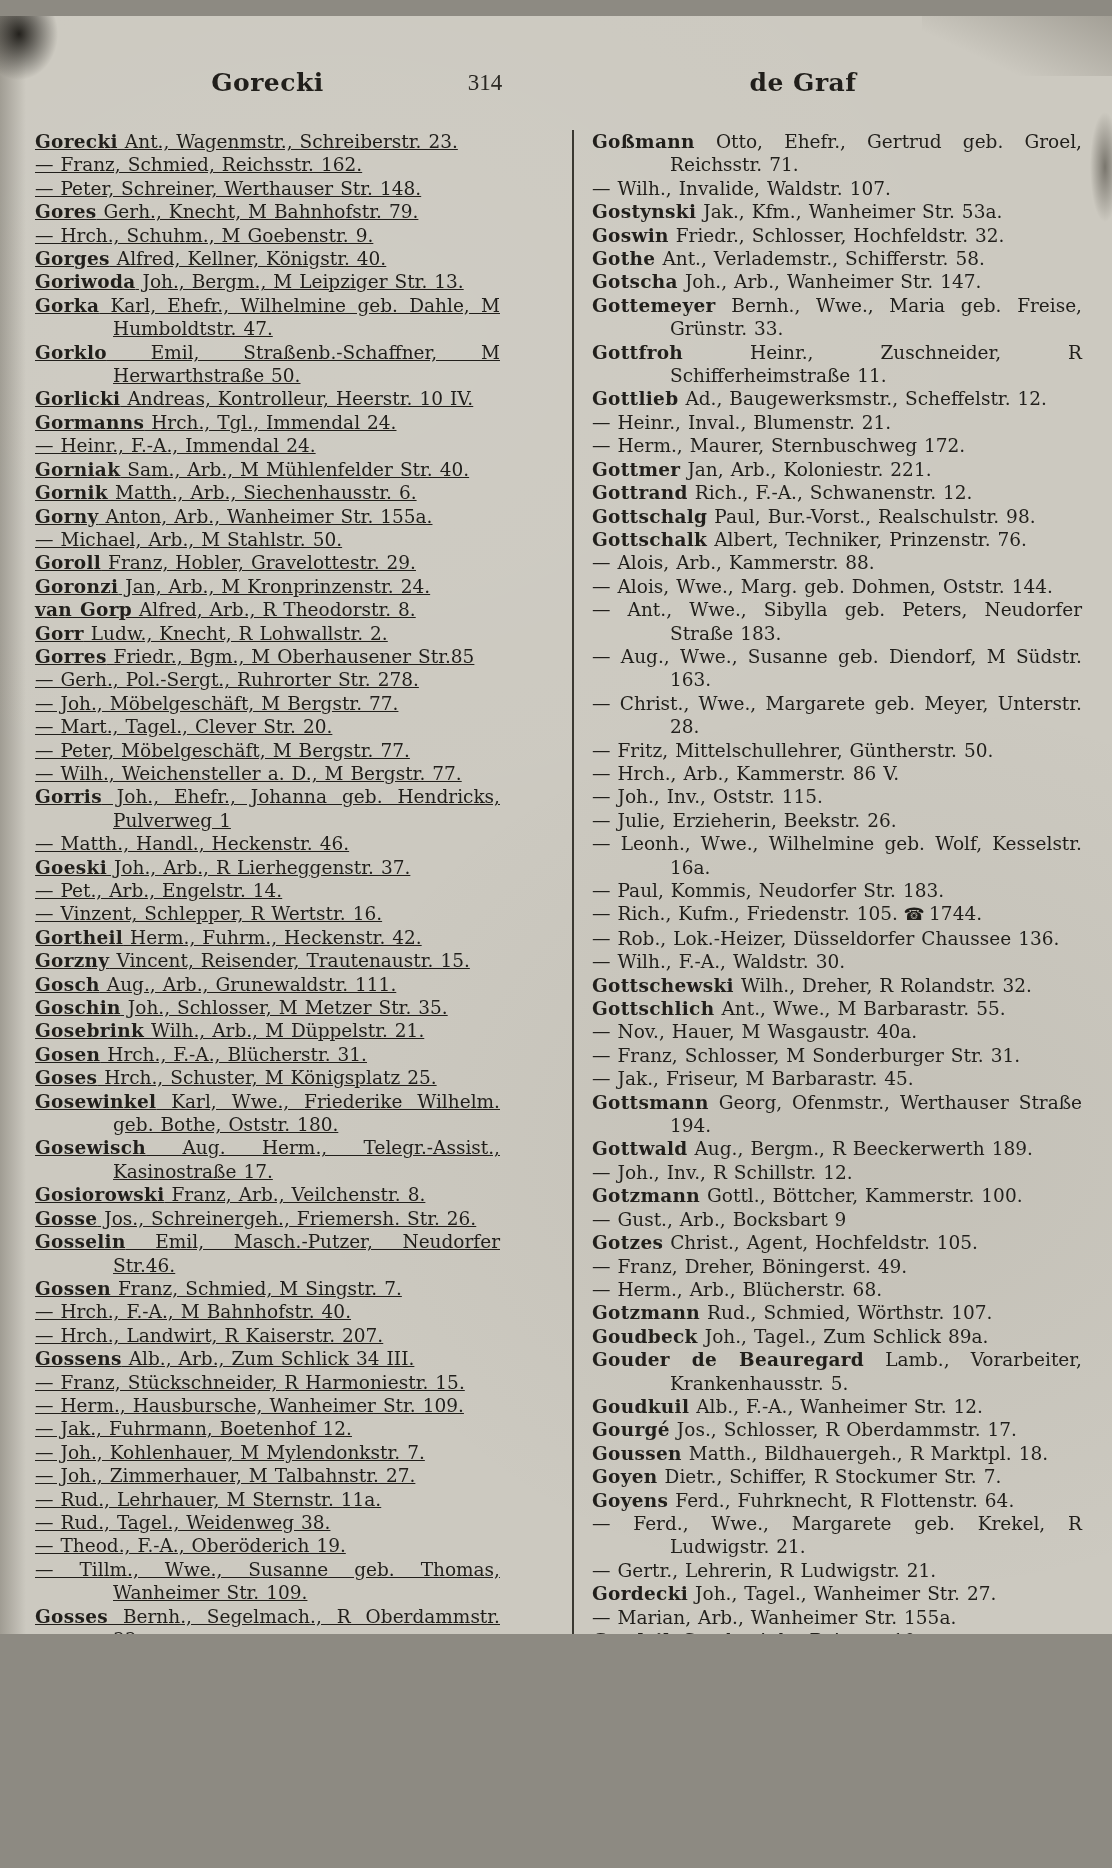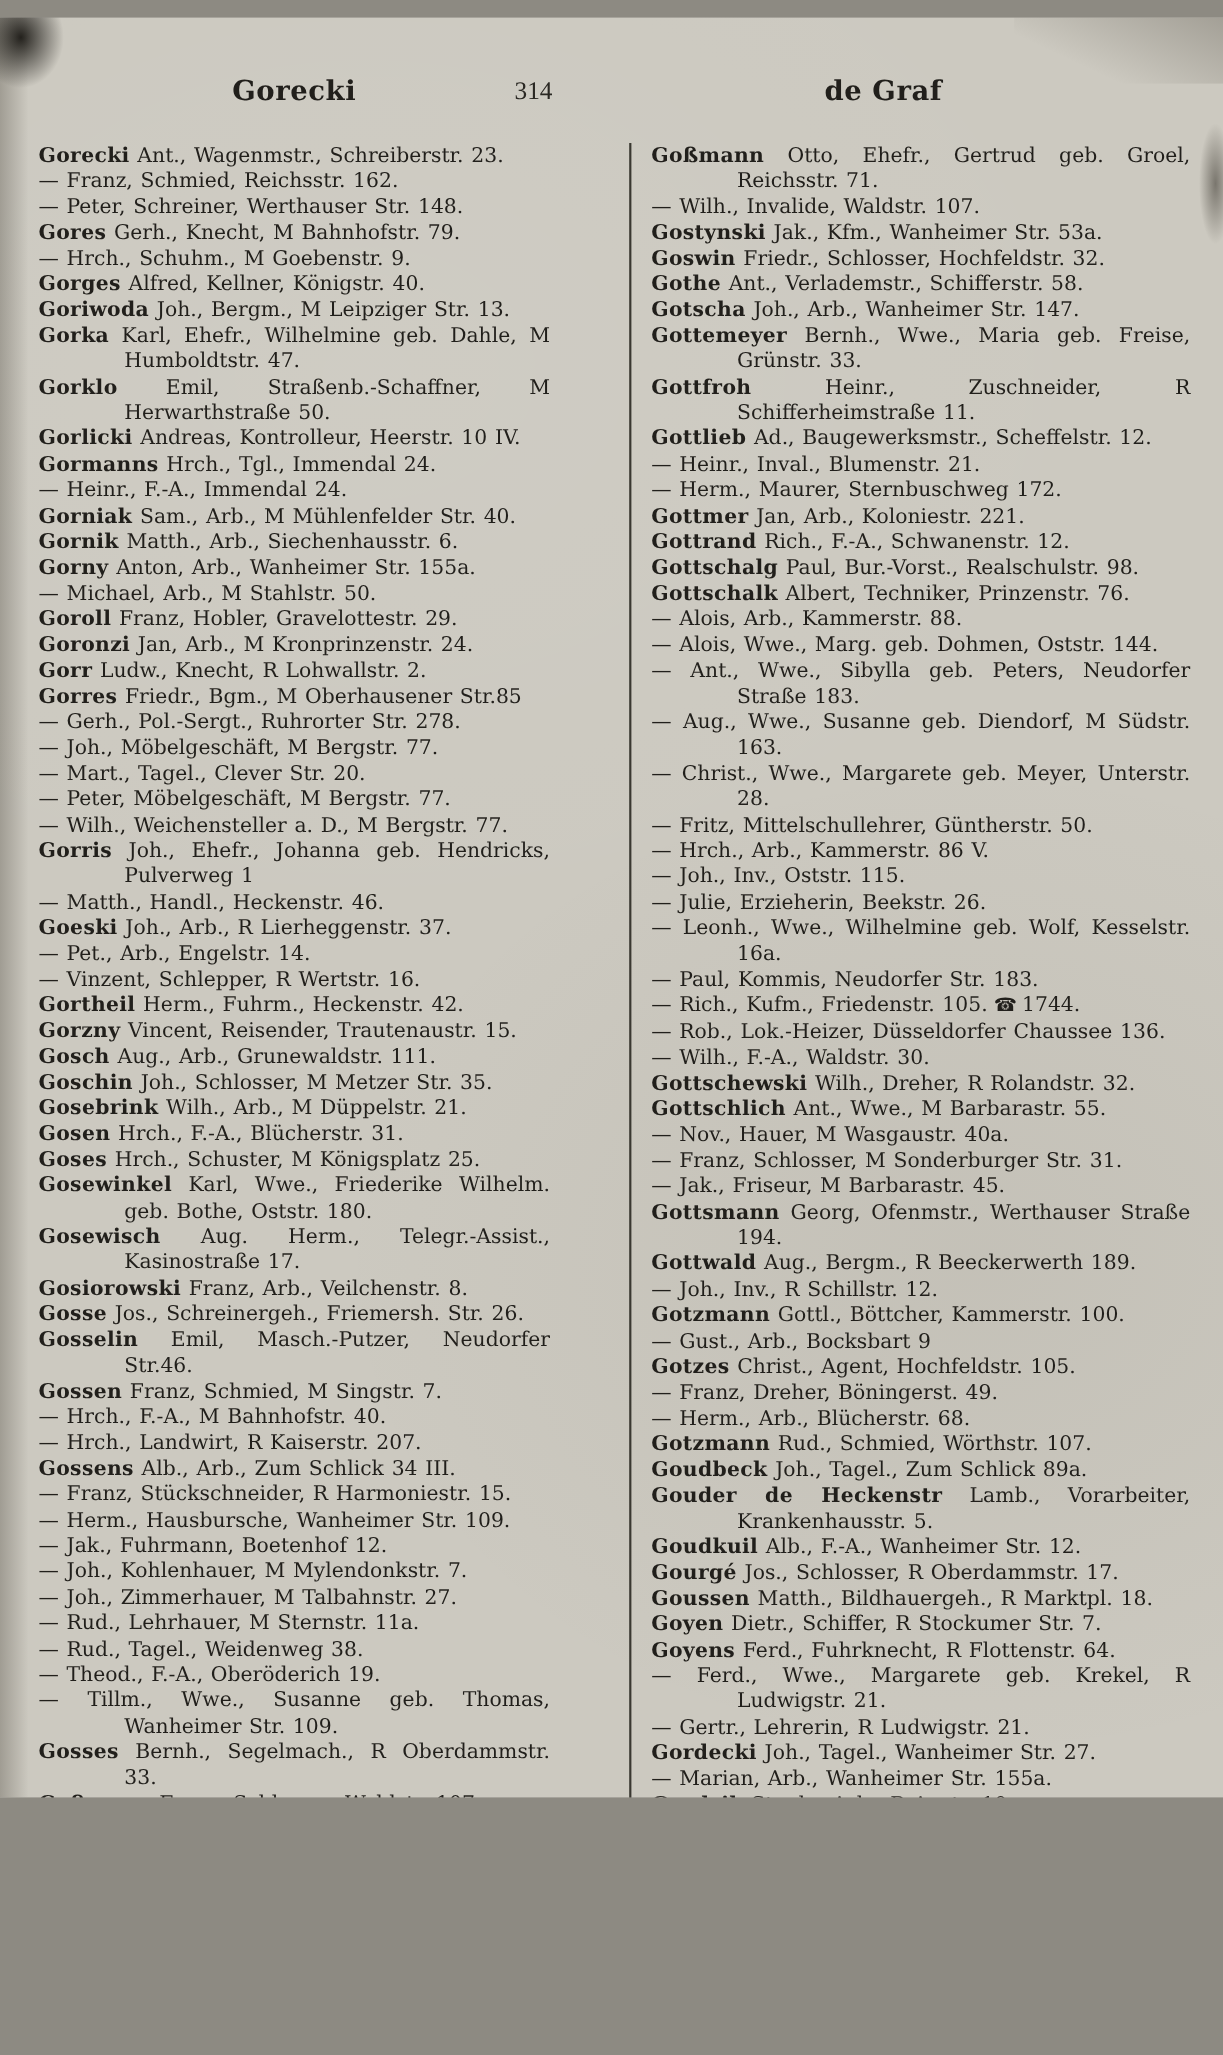--- a/index.html
+++ b/index.html
@@ -28,21 +28,21 @@
   .content{position:relative;padding:52px 14px 0 35px;}
 
   .page-header{position:relative;height:62px;}
   .page-header .hk{position:absolute;top:0;font-weight:bold;font-size:25px;letter-spacing:.5px;}
   .hk-left{left:0;width:465px;text-align:center;}
   .page-num{position:absolute;top:2px;left:395px;width:110px;text-align:center;font-size:23px;color:#2a2823;font-family:Liberation Serif, serif;}
   .hk-right{left:558px;width:420px;text-align:center;}
 
   .columns{display:flex;align-items:stretch;}
   .col{font-size:18.5px;line-height:23.4px;word-spacing:.06em;}
-  .col-left{width:465px;}
+  .col-left{width:465px;text-decoration:underline;}
   .col-sep{width:2px;background:#3a3831;margin-left:72px;}
   .col-right{width:490px;margin-left:18px;}
   .entry{margin:0;padding-left:78px;text-indent:-78px;text-align:justify;}
   .surname{font-weight:bold;letter-spacing:.3px;}
   .tel{font-size:17px;letter-spacing:-1px;}
 
   .ad-rule{position:relative;margin-top:46px;height:9px;background:#141210;
     transform:rotate(-.35deg);width:1112px;margin-left:-35px;}
   .ad-strip{display:flex;align-items:flex-start;padding:14px 4px 0 24px;}
   .masthead-wrap{transform:rotate(-1.2deg);margin-top:12px;}
@@ -87,20 +87,21 @@
           <p class="entry"><span class="surname">Gorklo</span> Emil, Straßenb.-Schaffner, M Herwarthstraße 50.</p>
           <p class="entry"><span class="surname">Gorlicki</span> Andreas, Kontrolleur, Heerstr. 10 IV.</p>
           <p class="entry"><span class="surname">Gormanns</span> Hrch., Tgl., Immendal 24.</p>
           <p class="entry">— Heinr., F.-A., Immendal 24.</p>
           <p class="entry"><span class="surname">Gorniak</span> Sam., Arb., M Mühlenfelder Str. 40.</p>
           <p class="entry"><span class="surname">Gornik</span> Matth., Arb., Siechenhausstr. 6.</p>
           <p class="entry"><span class="surname">Gorny</span> Anton, Arb., Wanheimer Str. 155a.</p>
           <p class="entry">— Michael, Arb., M Stahlstr. 50.</p>
           <p class="entry"><span class="surname">Goroll</span> Franz, Hobler, Gravelottestr. 29.</p>
           <p class="entry"><span class="surname">Goronzi</span> Jan, Arb., M Kronprinzenstr. 24.</p>
+          <p class="entry"><span class="surname">van Gorp</span> Alfred, Arb., R Theodorstr. 8.</p>
           <p class="entry"><span class="surname">Gorr</span> Ludw., Knecht, R Lohwallstr. 2.</p>
           <p class="entry"><span class="surname">Gorres</span> Friedr., Bgm., M Oberhausener Str.85</p>
           <p class="entry">— Gerh., Pol.-Sergt., Ruhrorter Str. 278.</p>
           <p class="entry">— Joh., Möbelgeschäft, M Bergstr. 77.</p>
           <p class="entry">— Mart., Tagel., Clever Str. 20.</p>
           <p class="entry">— Peter, Möbelgeschäft, M Bergstr. 77.</p>
           <p class="entry">— Wilh., Weichensteller a. D., M Bergstr. 77.</p>
           <p class="entry"><span class="surname">Gorris</span> Joh., Ehefr., Johanna geb. Hendricks, Pulverweg 1</p>
           <p class="entry">— Matth., Handl., Heckenstr. 46.</p>
           <p class="entry"><span class="surname">Goeski</span> Joh., Arb., R Lierheggenstr. 37.</p>
@@ -173,21 +174,21 @@
           <p class="entry"><span class="surname">Gottsmann</span> Georg, Ofenmstr., Werthauser Straße 194.</p>
           <p class="entry"><span class="surname">Gottwald</span> Aug., Bergm., R Beeckerwerth 189.</p>
           <p class="entry">— Joh., Inv., R Schillstr. 12.</p>
           <p class="entry"><span class="surname">Gotzmann</span> Gottl., Böttcher, Kammerstr. 100.</p>
           <p class="entry">— Gust., Arb., Bocksbart 9</p>
           <p class="entry"><span class="surname">Gotzes</span> Christ., Agent, Hochfeldstr. 105.</p>
           <p class="entry">— Franz, Dreher, Böningerst. 49.</p>
           <p class="entry">— Herm., Arb., Blücherstr. 68.</p>
           <p class="entry"><span class="surname">Gotzmann</span> Rud., Schmied, Wörthstr. 107.</p>
           <p class="entry"><span class="surname">Goudbeck</span> Joh., Tagel., Zum Schlick 89a.</p>
-          <p class="entry"><span class="surname">Gouder de Heckenstr</span> Lamb., Vorarbeiter, Krankenhausstr. 5.</p>
+          <p class="entry"><span class="surname">Gouder de Beauregard</span> Lamb., Vorarbeiter, Krankenhausstr. 5.</p>
           <p class="entry"><span class="surname">Goudkuil</span> Alb., F.-A., Wanheimer Str. 12.</p>
           <p class="entry"><span class="surname">Gourgé</span> Jos., Schlosser, R Oberdammstr. 17.</p>
           <p class="entry"><span class="surname">Goussen</span> Matth., Bildhauergeh., R Marktpl. 18.</p>
           <p class="entry"><span class="surname">Goyen</span> Dietr., Schiffer, R Stockumer Str. 7.</p>
           <p class="entry"><span class="surname">Goyens</span> Ferd., Fuhrknecht, R Flottenstr. 64.</p>
           <p class="entry">— Ferd., Wwe., Margarete geb. Krekel, R Ludwigstr. 21.</p>
           <p class="entry">— Gertr., Lehrerin, R Ludwigstr. 21.</p>
           <p class="entry"><span class="surname">Gordecki</span> Joh., Tagel., Wanheimer Str. 27.</p>
           <p class="entry">— Marian, Arb., Wanheimer Str. 155a.</p>
           <p class="entry"><span class="surname">Gozdzik</span> Steph., Arb., R Austr. 10.</p>

